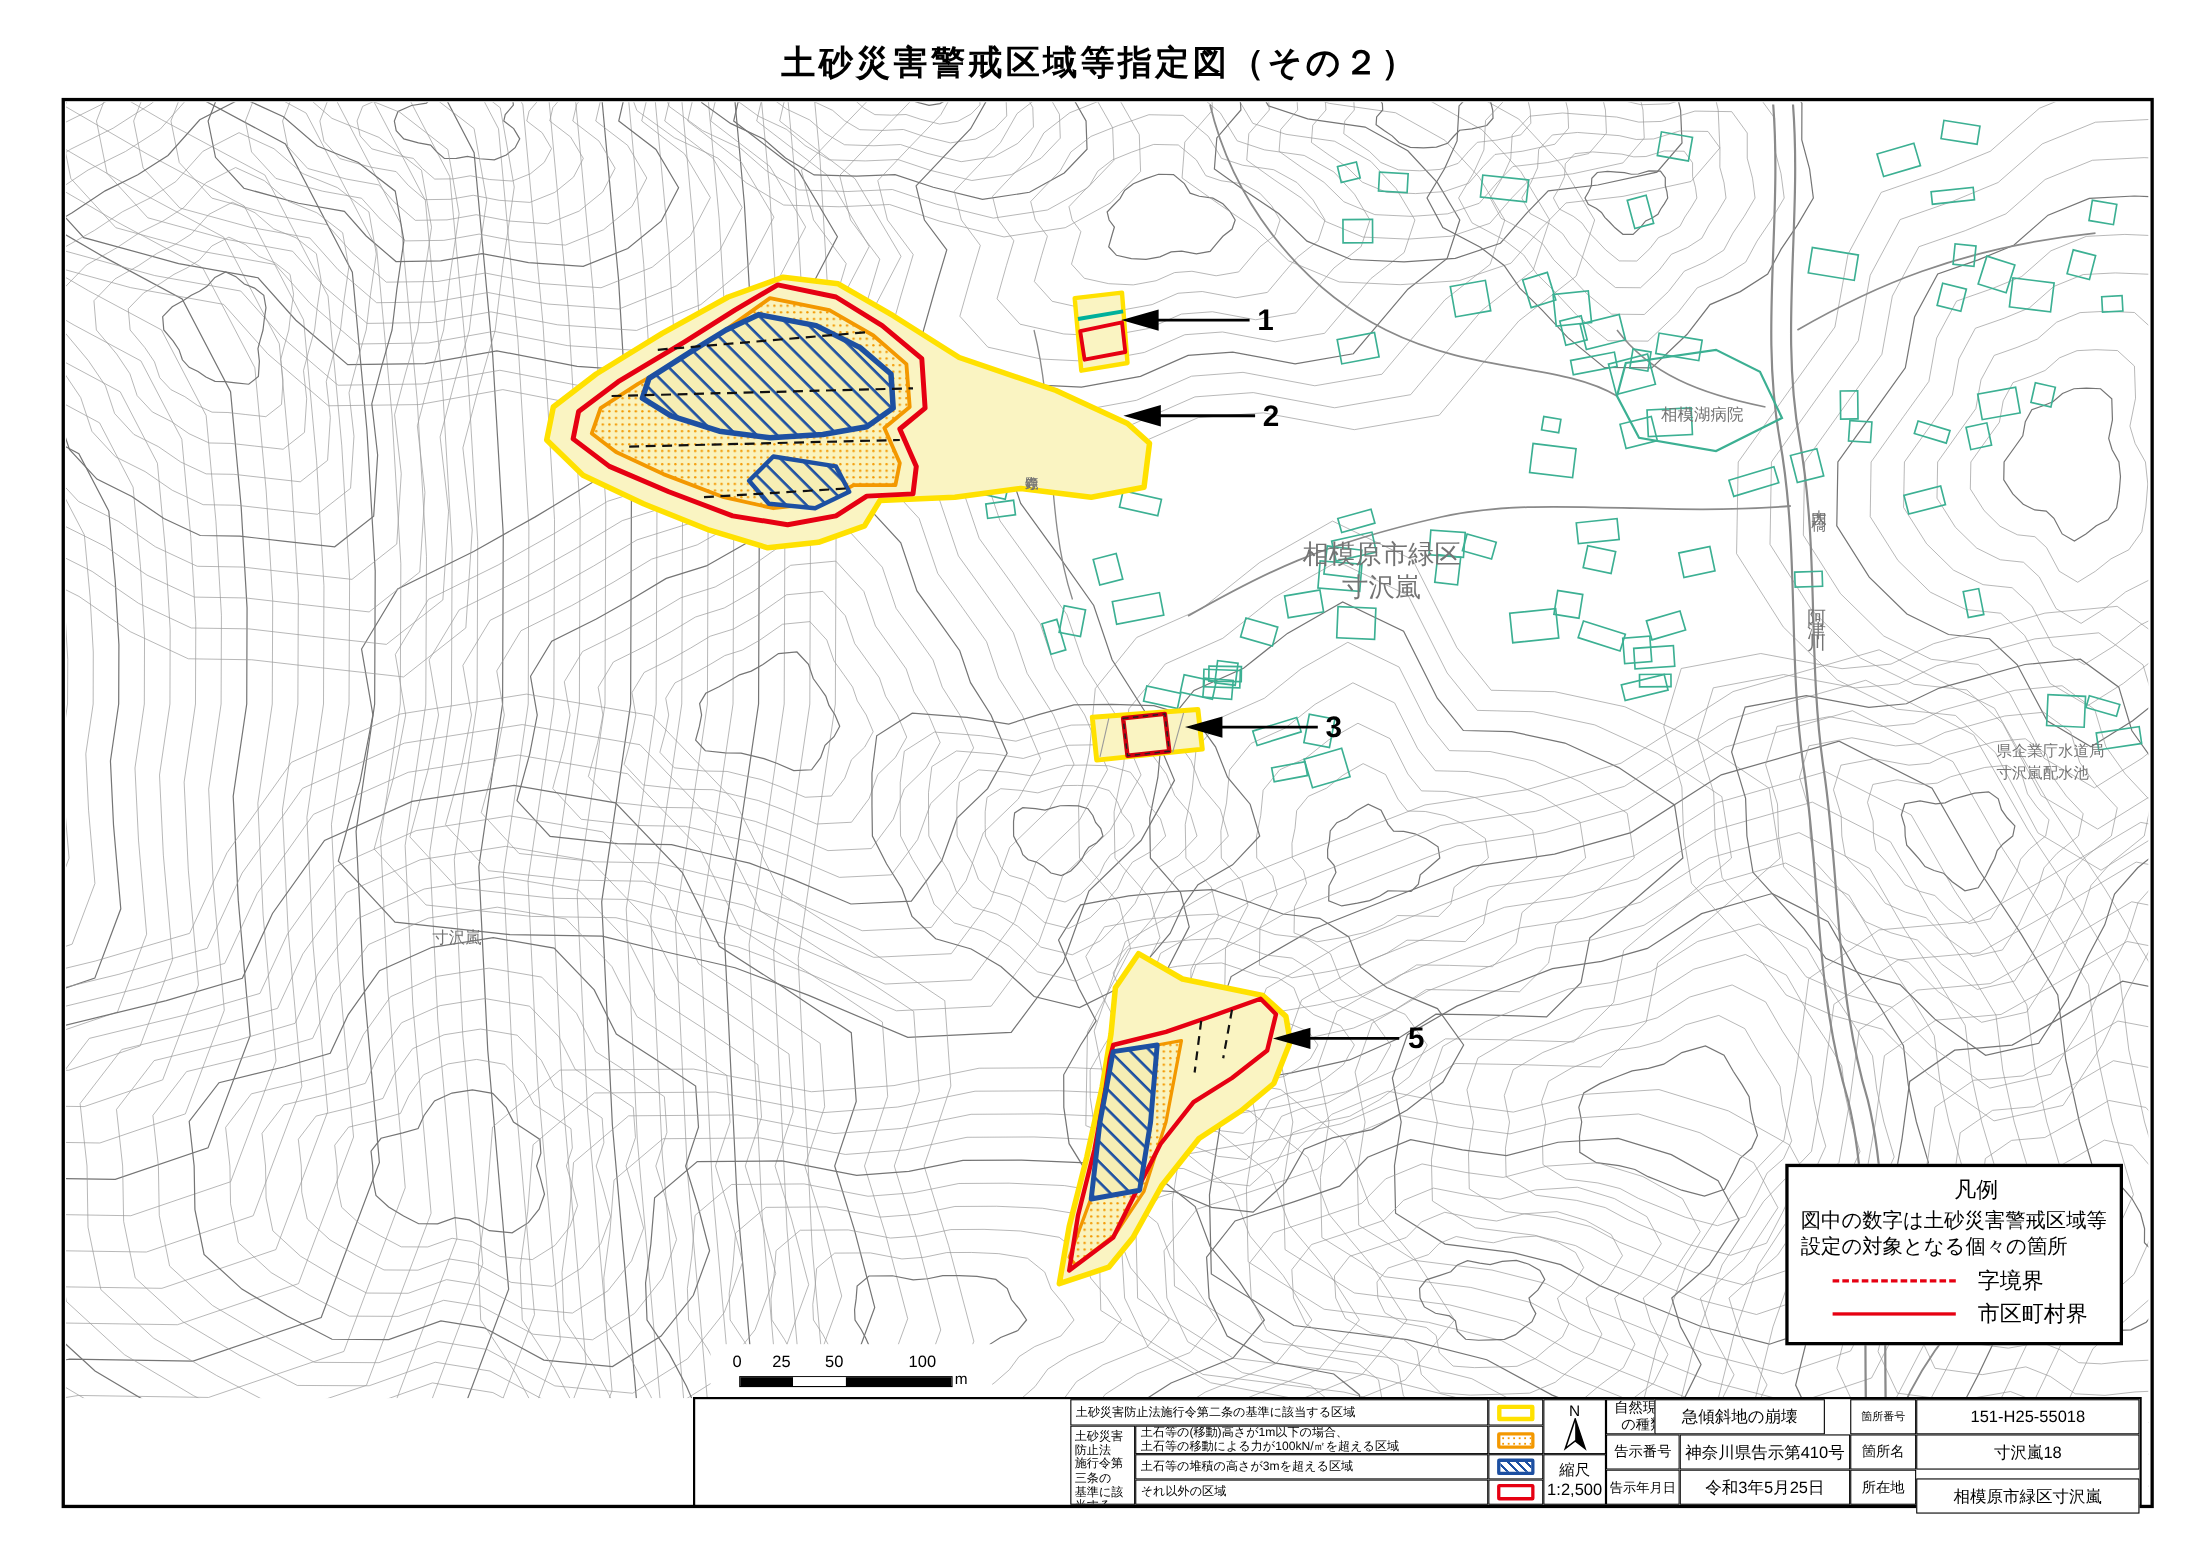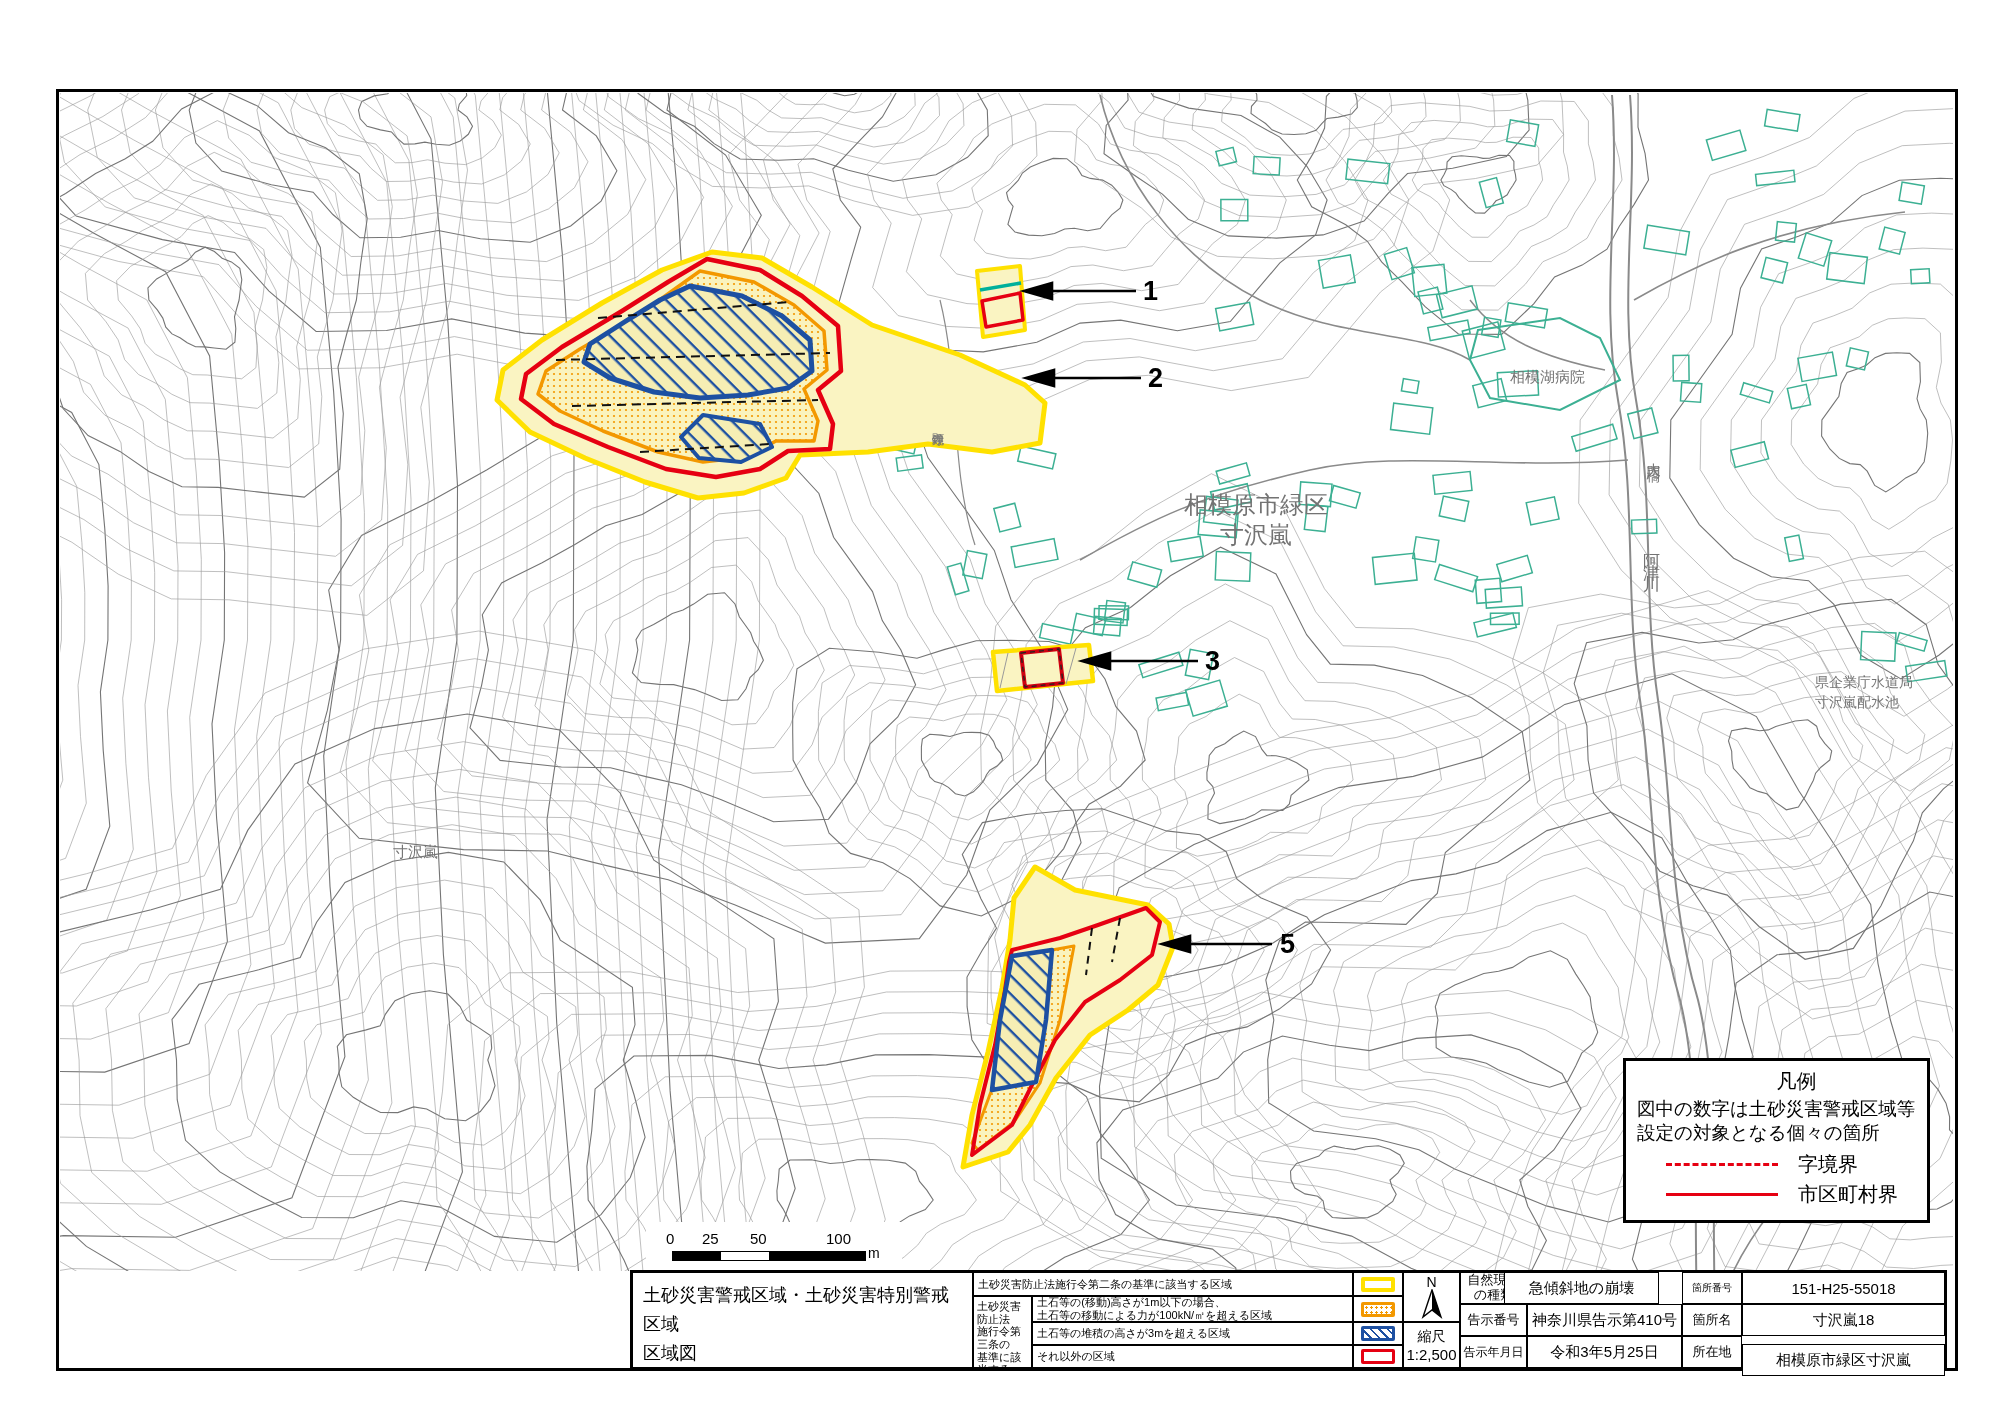--- a/index.html
+++ b/index.html
@@ -36,20 +36,21 @@
   .sw-orange{border:3.5px solid #f39800;background-image:radial-gradient(#f39800 1.1px,transparent 1.2px);background-size:5px 5px;background-color:#fff;}
   .sw-blue{border:3.5px solid #1d50a2;background:repeating-linear-gradient(45deg,#fff 0 4px,#1d50a2 4px 6px);}
   .sw-red{border:3.5px solid #e60012;background:#fff;}
   .pre{white-space:pre-line;}
 </style>
 </head>
 <body>
 
 <div id="page">
 
+  <div class="abs page-title">土砂災害警戒区域等指定図（その２）</div>
 
   <svg id="terrain-svg" class="layer" width="2000" height="1414">
       <g clip-path="url(#mapclip)">
         <path d="M-8.4,640.0L-11.3,659.7L-10.2,681.9L-7.7,710.9L-16.7,734.9L-36.5,741.7L-55.6,741.4L-71.9,744.0L-87.9,742.1L-102.7,734.5L-117.9,728.6L-132.8,719.2L-142.4,701.2L-150.7,682.5L-164.7,664.3L-174.0,640.0L-166.8,615.1L-151.5,597.0L-138.9,582.3L-127.0,569.5L-114.9,558.3L-103.7,541.4L-89.1,523.7L-70.9,522.7L-54.8,535.2L-39.1,544.3L-22.2,553.3L-11.9,573.2L-9.6,597.7L-8.3,619.4L-8.4,640.0Z" fill="none" stroke="#757575" stroke-width="1.1"></path>
         <path d="M14.9,640.0L11.0,666.1L12.5,695.6L15.8,734.0L3.9,765.8L-22.4,774.7L-47.7,774.3L-69.3,777.8L-90.5,775.2L-110.1,765.2L-130.2,757.3L-150.0,744.9L-162.6,721.0L-173.7,696.3L-192.2,672.2L-204.5,640.0L-195.0,607.0L-174.7,583.1L-158.0,563.5L-142.3,546.6L-126.3,531.8L-111.4,509.4L-92.0,485.9L-67.9,484.6L-46.6,501.1L-25.8,513.2L-3.4,525.2L10.3,551.4L13.3,583.9L15.0,612.7L14.9,640.0Z" fill="none" stroke="#9c9c9c" stroke-width="0.65"></path>
         <path d="M38.1,640.0L33.4,672.5L35.1,709.2L39.3,757.0L24.5,796.6L-8.3,807.8L-39.7,807.3L-66.6,811.6L-93.1,808.4L-117.5,795.9L-142.5,786.1L-167.1,770.6L-182.9,740.9L-196.7,710.1L-219.8,680.1L-235.1,640.0L-223.2,598.9L-198.0,569.1L-177.1,544.7L-157.6,523.6L-137.6,505.3L-119.2,477.3L-94.9,448.1L-64.9,446.4L-38.4,467.1L-12.5,482.1L15.4,497.0L32.4,529.7L36.1,570.2L38.3,606.1L38.1,640.0Z" fill="none" stroke="#9c9c9c" stroke-width="0.65"></path>
         <path d="M61.4,640.0L55.7,678.9L57.8,722.8L62.8,780.1L45.0,827.5L5.9,840.8L-31.8,840.2L-64.0,845.4L-95.7,841.6L-124.9,826.6L-154.8,814.9L-184.3,796.4L-203.1,760.8L-219.6,723.9L-247.3,688.0L-265.6,640.0L-251.4,590.8L-221.2,555.1L-196.3,526.0L-172.9,500.7L-149.0,478.7L-126.9,445.3L-97.9,410.3L-62.0,408.3L-30.2,433.0L0.8,451.0L34.1,468.9L54.6,508.0L59.0,556.4L61.6,599.4L61.4,640.0Z" fill="none" stroke="#9c9c9c" stroke-width="0.65"></path>
         <path d="M84.7,640.0L78.0,685.3L80.5,736.5L86.3,803.2L65.6,858.3L20.0,873.8L-23.9,873.2L-61.4,879.2L-98.3,874.8L-132.3,857.3L-167.1,843.7L-201.4,822.1L-223.4,780.7L-242.6,737.7L-274.8,695.9L-296.2,640.0L-279.6,582.7L-244.4,541.2L-215.4,507.2L-188.2,477.8L-160.3,452.2L-134.6,413.2L-100.8,372.6L-59.0,370.2L-22.0,399.0L14.1,419.9L52.9,440.7L76.7,486.3L81.9,542.7L84.8,592.7L84.7,640.0Z" fill="none" stroke="#9c9c9c" stroke-width="0.65"></path>
         <path d="M107.9,640.0L100.4,691.8L103.2,750.1L109.8,826.2L86.2,889.2L34.1,906.9L-15.9,906.1L-58.7,913.0L-100.9,907.9L-139.7,888.0L-179.4,872.5L-218.6,847.8L-243.7,800.5L-265.6,751.5L-302.3,703.8L-326.7,640.0L-307.8,574.6L-267.7,527.2L-234.5,488.4L-203.5,454.9L-171.7,425.6L-142.3,381.2L-103.8,334.8L-56.0,332.1L-13.8,364.9L27.4,388.8L71.7,412.5L98.9,464.6L104.8,528.9L108.1,586.0L107.9,640.0Z" fill="none" stroke="#757575" stroke-width="1.1"></path>
         <path d="M131.2,640.0L122.7,698.2L125.9,763.7L133.3,849.3L106.8,920.0L48.3,939.9L-8.0,939.1L-56.1,946.8L-103.4,941.1L-147.1,918.7L-191.7,901.3L-235.8,873.5L-263.9,820.4L-288.6,765.4L-329.9,711.7L-357.3,640.0L-336.0,566.5L-290.9,513.2L-253.7,469.7L-218.7,432.0L-183.0,399.1L-150.0,349.2L-106.7,297.0L-53.1,293.9L-5.6,330.8L40.7,357.7L90.5,384.4L121.0,442.9L127.7,515.2L131.4,579.3L131.2,640.0Z" fill="none" stroke="#9c9c9c" stroke-width="0.65"></path>
@@ -440,22 +441,20 @@
     <div class="legend-title">凡例</div>
     <div class="legend-note">図中の数字は土砂災害警戒区域等
 設定の対象となる個々の箇所</div>
     <div class="leg-line leg-dashed"></div>
     <div class="leg-label" style="top:90px;">字境界</div>
     <div class="leg-line leg-solid"></div>
     <div class="leg-label" style="top:120px;">市区町村界</div>
   </div>
 
   <div class="abs tblock">
-    <div class="cell" style="left:0;top:0;width:341px;height:96px;font-size:18px;line-height:1.6;padding:8px 10px;"><span class="pre">土砂災害警戒区域・土砂災害特別警戒区域
-区域図</span></div>
 
     <div class="cell smalltxt" style="left:341px;top:0;width:380px;height:24px;display:flex;align-items:center;padding:0 4px;">土砂災害防止法施行令第二条の基準に該当する区域</div>
     <div class="cell center" style="left:721px;top:0;width:50px;height:24px;">
       <div class="sw sw-yellow"></div>
       </div>
 
     <div class="cell smalltxt pre" style="left:341px;top:24px;width:59px;height:72px;padding:3px 3px;">土砂災害防止法
 施行令第三条の
 基準に該当する
 区域</div>

